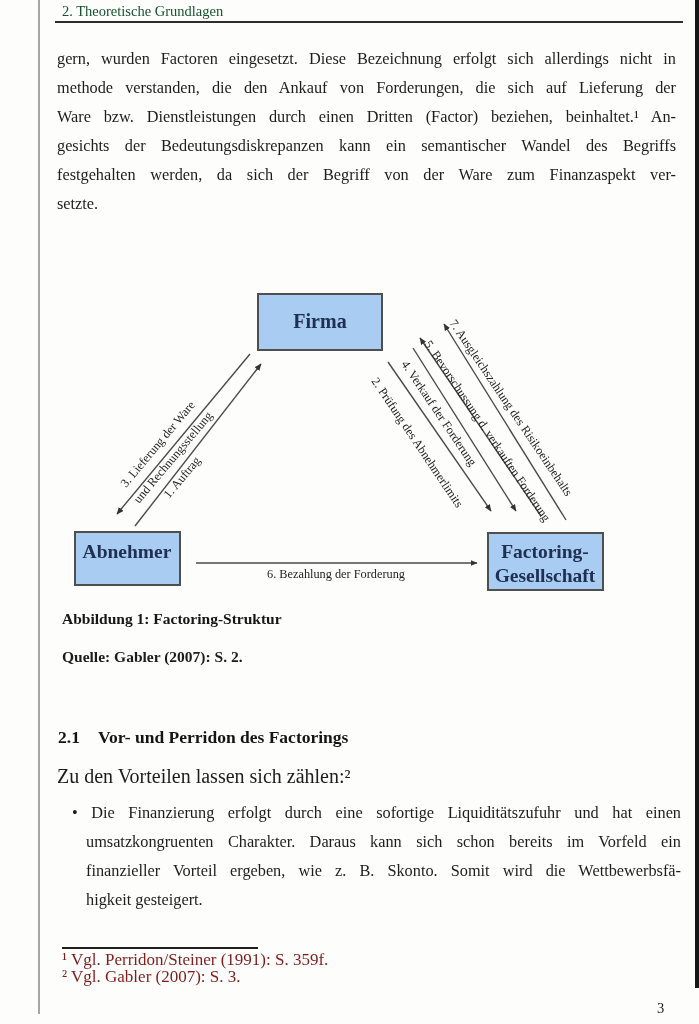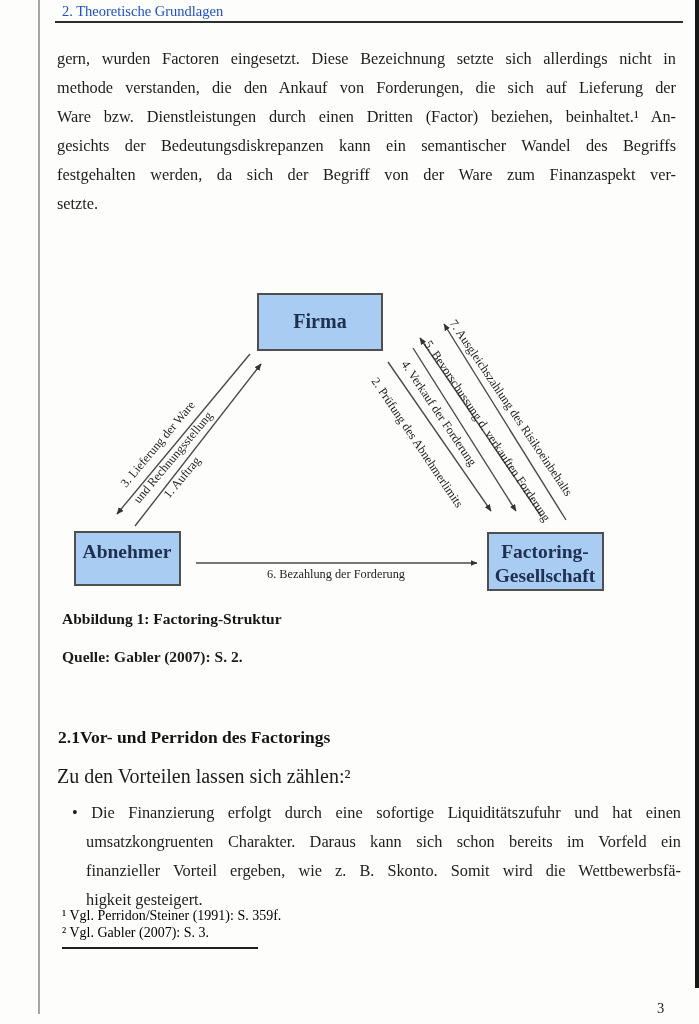--- a/index.html
+++ b/index.html
@@ -7,21 +7,21 @@
     position:relative;
     width:699px;height:1024px;
     background:#fdfdfc;
     font-family:"Liberation Serif","DejaVu Serif",serif;
     color:#1c1c1c;
     overflow:hidden;
   }
   .scan-left-edge{position:absolute;left:38px;top:0;width:2px;height:1014px;background:#a6a6a6;}
   .scan-right-edge{position:absolute;left:695px;top:0;width:4px;height:988px;background:#161616;}
 
-  .running-header{position:absolute;left:62px;top:3px;font-size:14.5px;color:#1d4ed8;}
+  .running-header{position:absolute;left:62px;top:3px;font-size:14.5px;color:#14532d;}
   .header-rule{position:absolute;left:55px;top:21px;width:628px;height:2px;background:#2e2e2e;}
 
   .body-par{
     position:absolute;left:57px;width:619px;
     font-size:16.3px;line-height:29px;color:#1d1d1d;
   }
   .body-par div{text-align:justify;text-align-last:justify;}
   .body-par div:last-child{text-align-last:left;}
   .intro-par{top:44px;}
 
@@ -32,40 +32,40 @@
   .diagram line{stroke:#4a4a4a;stroke-width:1.4;}
   .diagram rect.node{stroke:#4f4f4f;stroke-width:2;}
   .diagram text{font-family:"Liberation Serif","DejaVu Serif",serif;}
   .node-label{fill:#203052;font-weight:bold;}
   .arrow-label{fill:#1e1e1e;font-size:12.3px;}
 
   .figure-caption{position:absolute;left:62px;top:610px;font-size:15.5px;font-weight:bold;color:#161616;}
   .figure-source{position:absolute;left:62px;top:648px;font-size:15.5px;font-weight:bold;}
 
   .section-heading{position:absolute;left:58px;top:727px;font-size:17.5px;font-weight:bold;color:#141414;}
-  .section-heading .sec-num{}
+  .section-heading .sec-num{margin-right:18px;}
   .advantages-intro{position:absolute;left:57px;top:765px;font-size:20px;}
 
   .footnote-rule{position:absolute;left:62px;top:947px;width:196px;height:2px;background:#1f1f1f;}
-  .footnotes{position:absolute;left:62px;top:908px;font-size:14px;line-height:16.5px;color:#000000;}
+  .footnotes{position:absolute;left:62px;top:952px;font-size:17px;line-height:16.5px;color:#7f1d1d;}
   .page-number{position:absolute;left:657px;top:1000px;font-size:14.5px;}
 </style>
 </head>
 <body>
 
 <div class="page">
 
   <div class="scan-left-edge"></div>
   <div class="scan-right-edge"></div>
 
   <div class="running-header">2. Theoretische Grundlagen</div>
   <div class="header-rule"></div>
 
   <div class="body-par intro-par justify">
-      <div>gern, wurden Factoren eingesetzt. Diese Bezeichnung setzte sich allerdings nicht in</div>
+      <div>gern, wurden Factoren eingesetzt. Diese Bezeichnung erfolgt sich allerdings nicht in</div>
       <div>methode verstanden, die den Ankauf von Forderungen, die sich auf Lieferung der</div>
       <div>Ware bzw. Dienstleistungen durch einen Dritten (Factor) beziehen, beinhaltet.¹ An-</div>
       <div>gesichts der Bedeutungsdiskrepanzen kann ein semantischer Wandel des Begriffs</div>
       <div>festgehalten werden, da sich der Begriff von der Ware zum Finanzaspekt ver-</div>
       <div>setzte.</div>
     </div>
 
   <svg class="diagram" width="699" height="310" viewBox="0 0 699 310">
     <defs>
       <marker id="arr" markerUnits="userSpaceOnUse" markerWidth="9" markerHeight="8" refX="6.5" refY="3" orient="auto">

